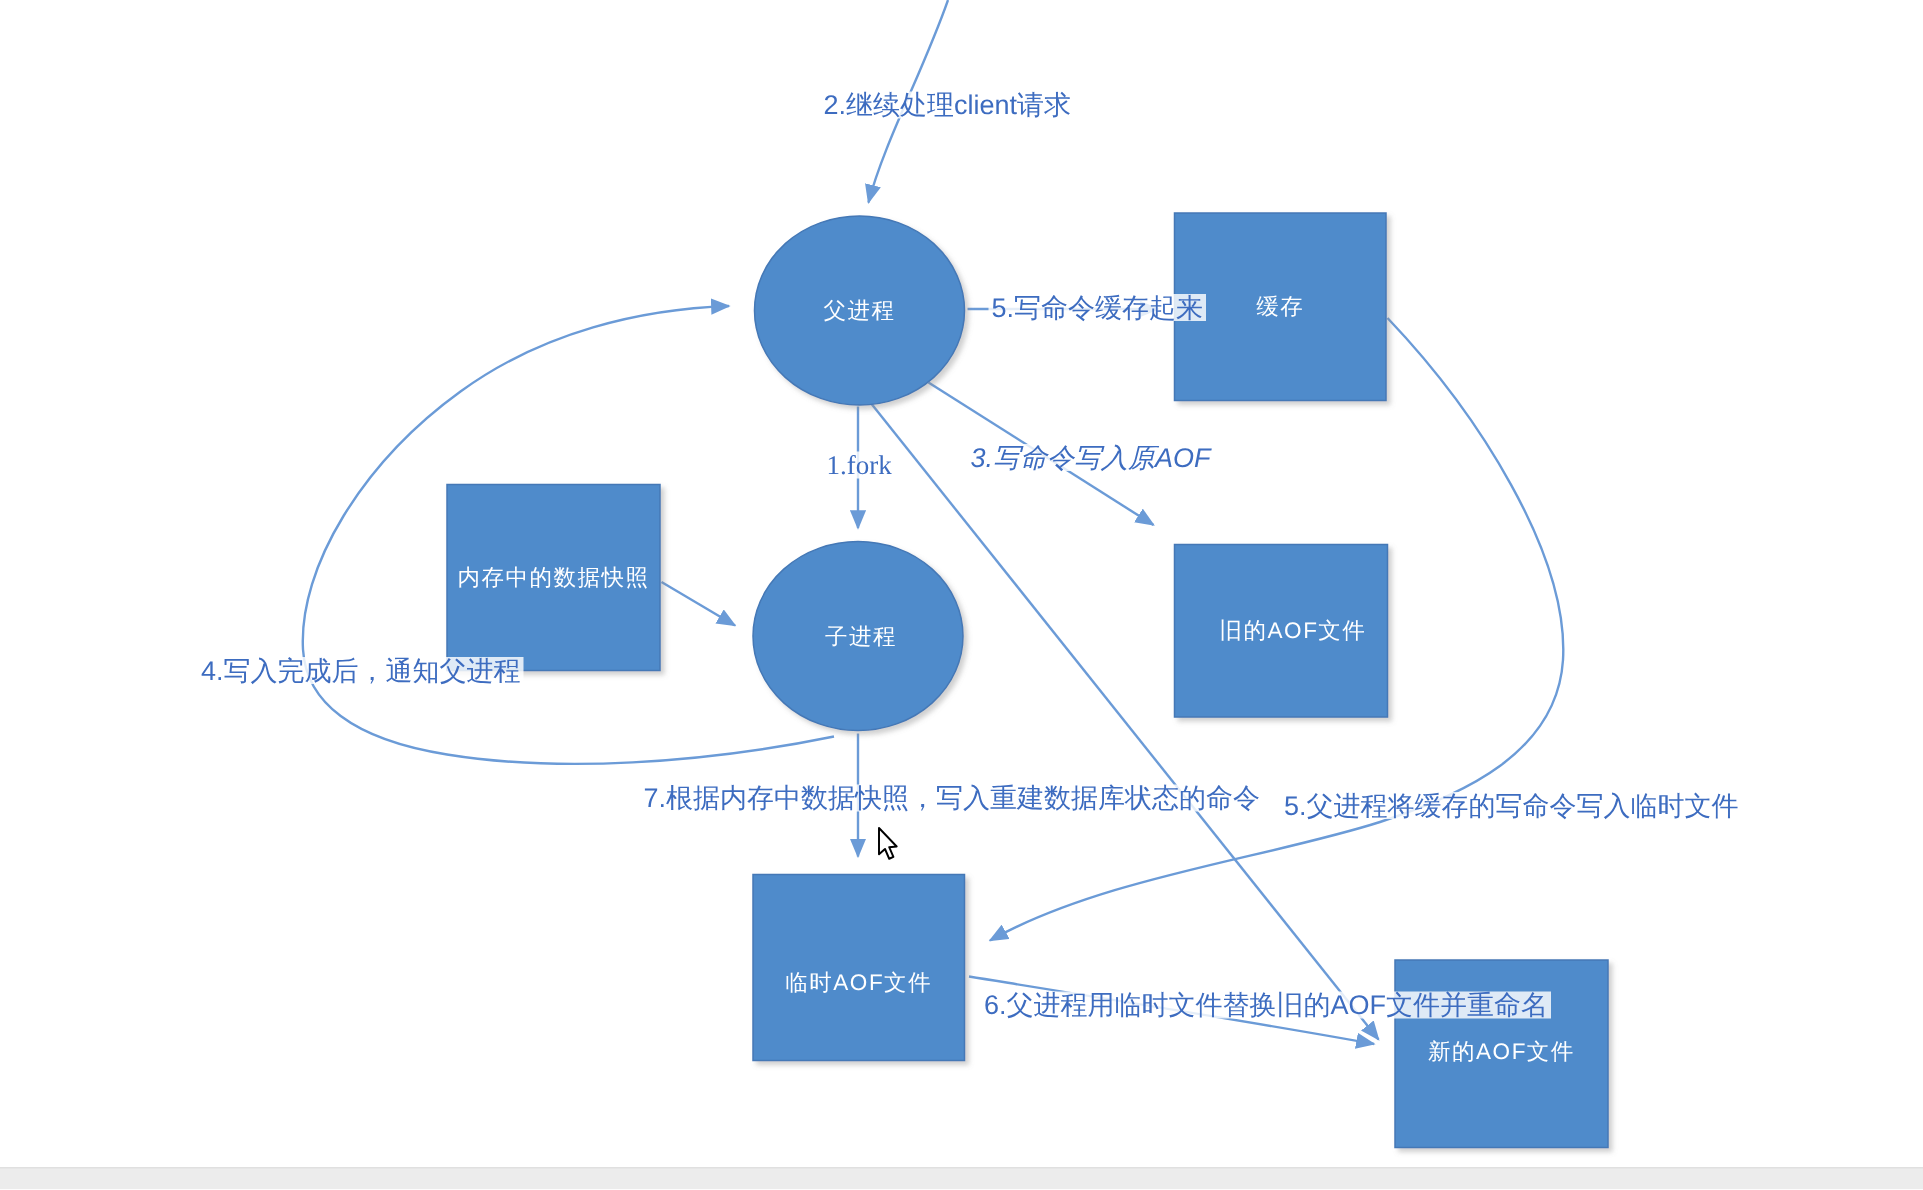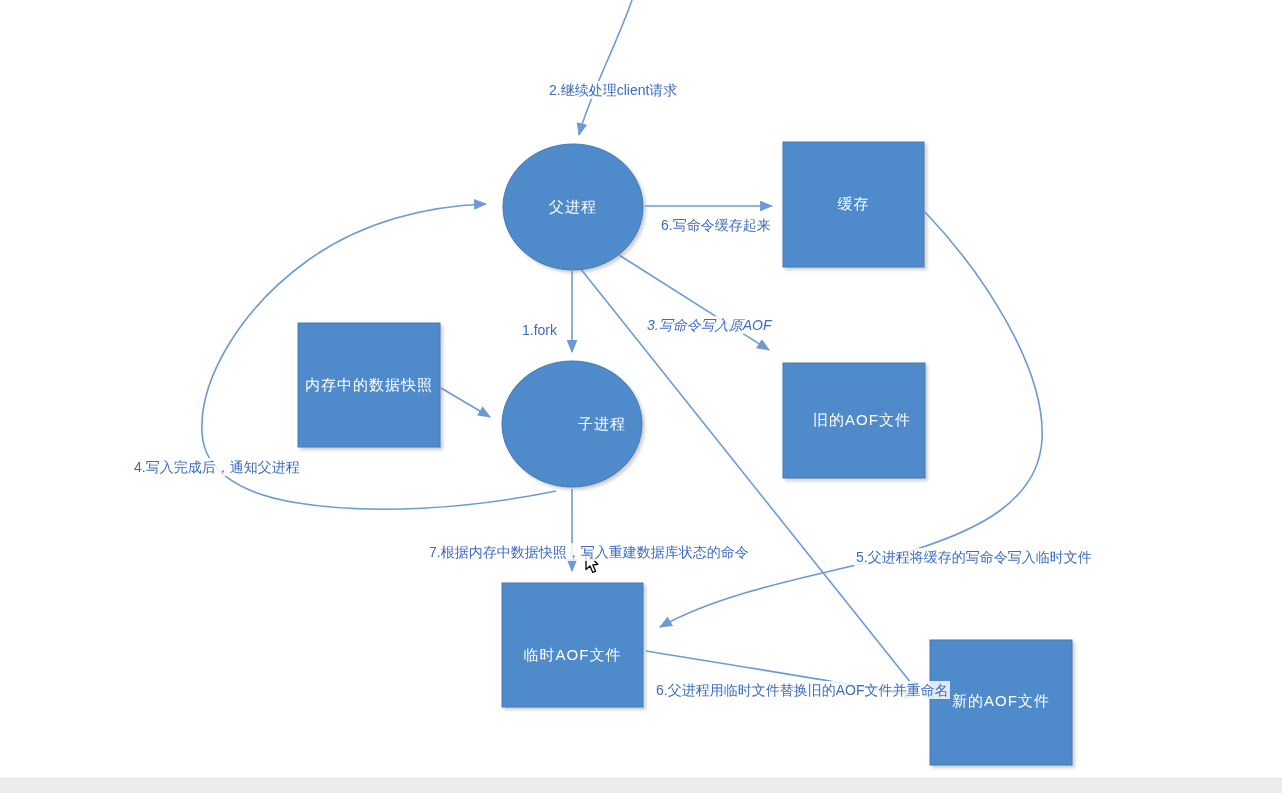--- a/index.html
+++ b/index.html
@@ -5,22 +5,22 @@
   html,body{margin:0;padding:0;background:#ffffff;}
   body{font-family:"Liberation Sans","DejaVu Sans",sans-serif;}
   .stage{position:relative;width:1282px;height:793px;background:#ffffff;overflow:hidden;}
   .stage svg{position:absolute;left:0;top:0;}
   .node-label{
     position:absolute;display:flex;align-items:center;justify-content:center;
     color:var(--node-text,#fff);font-size:15px;letter-spacing:1px;text-align:right;
     pointer-events:none;
   }
   .edge-label{
-    position:absolute;color:var(--label-text,#3d6cc0);font-size:14px;
-    white-space:nowrap;background:rgba(255,255,255,0.82);padding:0 2px;line-height:18px;margin-top:20px;
+    position:absolute;color:var(--label-text,#3d6cc0);font-size:18px;
+    white-space:nowrap;background:rgba(255,255,255,0.82);padding:0 2px;line-height:18px;
   }
   .node-shape{fill:var(--node-fill,#4f8bcb);stroke:var(--node-border,#4478b6);stroke-width:1;}
   .edge{fill:none;stroke:var(--connector,#6b9bd7);stroke-width:1.6;}
   .taskbar{
     position:absolute;left:0;bottom:0;width:100%;height:14px;
     background:#ececec;border-top:1px solid #e0e0e0;
   }
 </style>
 </head>
 <body>
@@ -59,28 +59,28 @@
       <rect class="node-shape" x="502" y="583" width="141" height="124"></rect>
       <rect class="node-shape" x="930" y="640" width="142" height="125"></rect>
     </g>
 
     <polygon points="586,552 586,569.5 590,566 592.8,572.5 595.6,571.2 592.8,564.8 597.8,564.3" fill="#ffffff" stroke="#000000" stroke-width="1.3" stroke-linejoin="round"></polygon>
   </svg>
 
   <div class="node-label" style="left:503px;top:145px;width:140px;height:124px;">父进程</div>
   <div class="node-label" style="left:298px;top:323px;width:142px;height:124px;">内存中的数据快照</div>
   <div class="node-label" style="left:783px;top:142px;width:141px;height:125px;">缓存</div>
-  <div class="node-label" style="left:532px;top:361px;width:140px;height:126px;">子进程</div>
+  <div class="node-label" style="left:504px;top:361px;width:140px;height:126px;">子进程</div>
   <div class="node-label" style="left:783px;top:363px;width:158px;height:115px;">旧的AOF文件</div>
   <div class="node-label" style="left:502px;top:583px;width:141px;height:144px;">临时AOF文件</div>
   <div class="node-label" style="left:930px;top:640px;width:142px;height:123px;">新的AOF文件</div>
 
   <div class="edge-label" style="left:547px;top:61px;">2.继续处理client请求</div>
-  <div class="edge-label" style="left:659px;top:196px;">6.写命令缓存起来</div>
-  <div class="edge-label" style="left:520px;top:301px;">1.fork</div>
+  <div class="edge-label" style="left:659px;top:196px;">5.写命令缓存起来</div>
+  <div class="edge-label" style="left:549px;top:301px;font-family:Liberation Serif, serif;">1.fork</div>
   <div class="edge-label" style="left:645px;top:296px;font-style:italic;">3.写命令写入原AOF</div>
   <div class="edge-label" style="left:132px;top:438px;">4.写入完成后，通知父进程</div>
   <div class="edge-label" style="left:427px;top:523px;">7.根据内存中数据快照，写入重建数据库状态的命令</div>
   <div class="edge-label" style="left:854px;top:528px;">5.父进程将缓存的写命令写入临时文件</div>
   <div class="edge-label" style="left:654px;top:661px;">6.父进程用临时文件替换旧的AOF文件并重命名</div>
 
   <div class="taskbar"></div>
 </div>
 
 </body></html>

